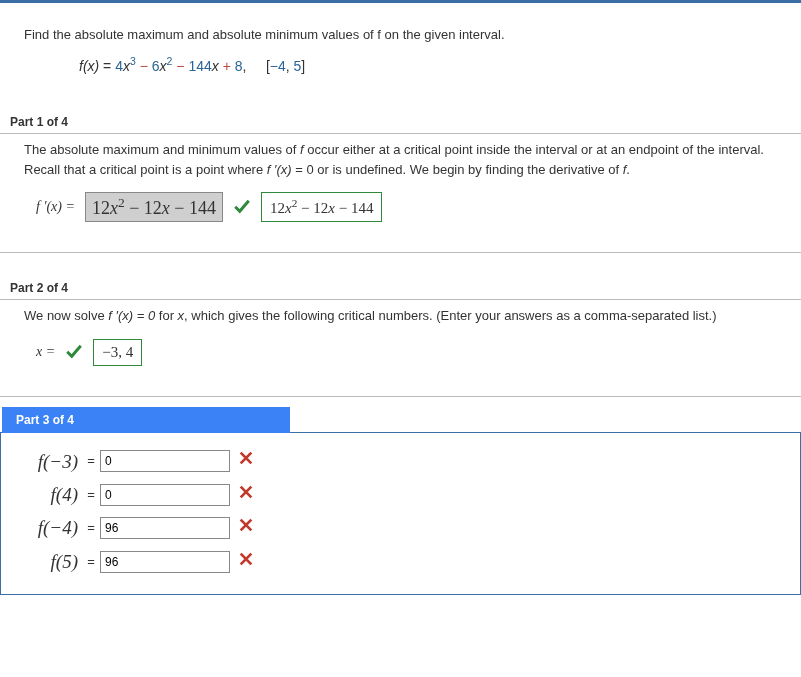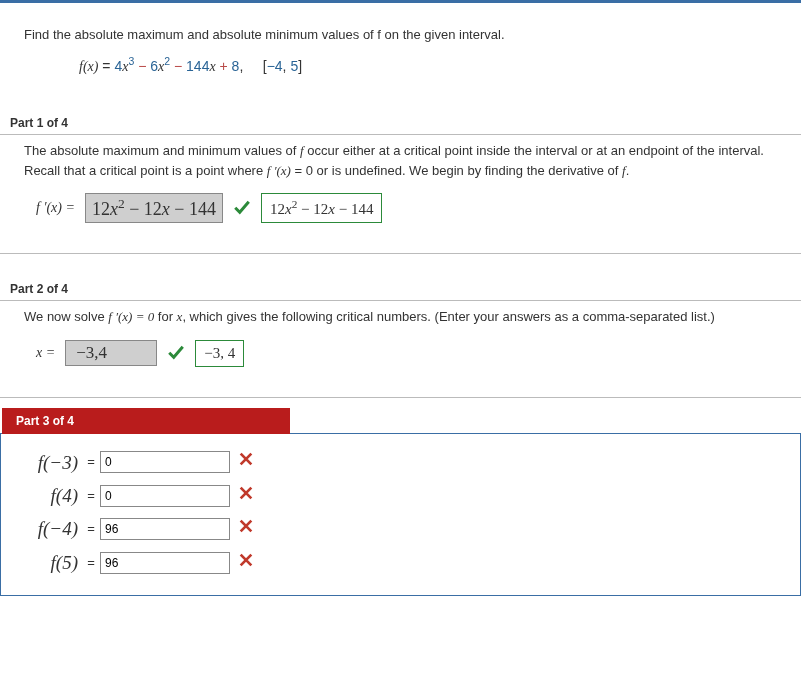--- a/index.html
+++ b/index.html
@@ -25,21 +25,21 @@
     line-height: 1.5;
   }
   .equation-indent {
     margin-left: 55px;
     margin-top: 6px;
     font-size: 14px;
   }
   .num { color: #2a6496; }
   .op { color: #b94a48; }
   .interval-open { color:#333 }
-  i.var { font-style: italic; font-family: Liberation Serif, serif; }
+  i.var { font-style: italic; font-family: Liberation Sans, sans-serif; }
   .sup { vertical-align: super; font-size: 0.75em; }
   .part-header {
     font-weight: bold;
     font-size: 12px;
     margin: 28px 0 4px 10px;
   }
   .hr {
     border: none;
     border-top: 1px solid #bbb;
     margin: 0;
@@ -69,21 +69,21 @@
   }
   .check svg { width:18px; height:18px; }
   .correction {
     display:inline-block;
     border: 1px solid #2c8a3a;
     padding: 4px 8px;
     font-family: 'Times New Roman', serif;
     font-size: 15px;
   }
   .part3-tab {
-    background: #b91c1c;
+    background: #3b82f6;
     color: #fff;
     font-weight: bold;
     font-size: 12px;
     padding: 6px 14px;
     display:inline-block;
     width: 260px;
     margin-left: 2px;
   }
   .part3-box {
     border: 1px solid #3a6ea5;
@@ -165,21 +165,20 @@
 <hr class="hr" style="margin-top:30px">
 
 
 <div class="part-header">Part 2 of 4</div>
 <hr class="hr">
 <div class="explain">
   <span>We now solve  </span><i class="var">f ′(x) = 0</i><span>  for </span><i class="var">x</i><span>, which gives the following critical numbers. (Enter your answers as a comma-separated list.)</span>
 </div>
 <div class="answer-line">
   <span class="it">x = </span>
-  <span class="graybox small">−3,4</span>
   <span class="check">
     <svg viewBox="0 0 24 24">
         <path fill="none" stroke="#2c8a3a" stroke-width="4" d="M3 13 L9 19 L21 5"></path>
       </svg>
   </span>
   <span class="correction">−3, 4</span>
 </div>
 
 <hr class="hr" style="margin-top:30px">
 

